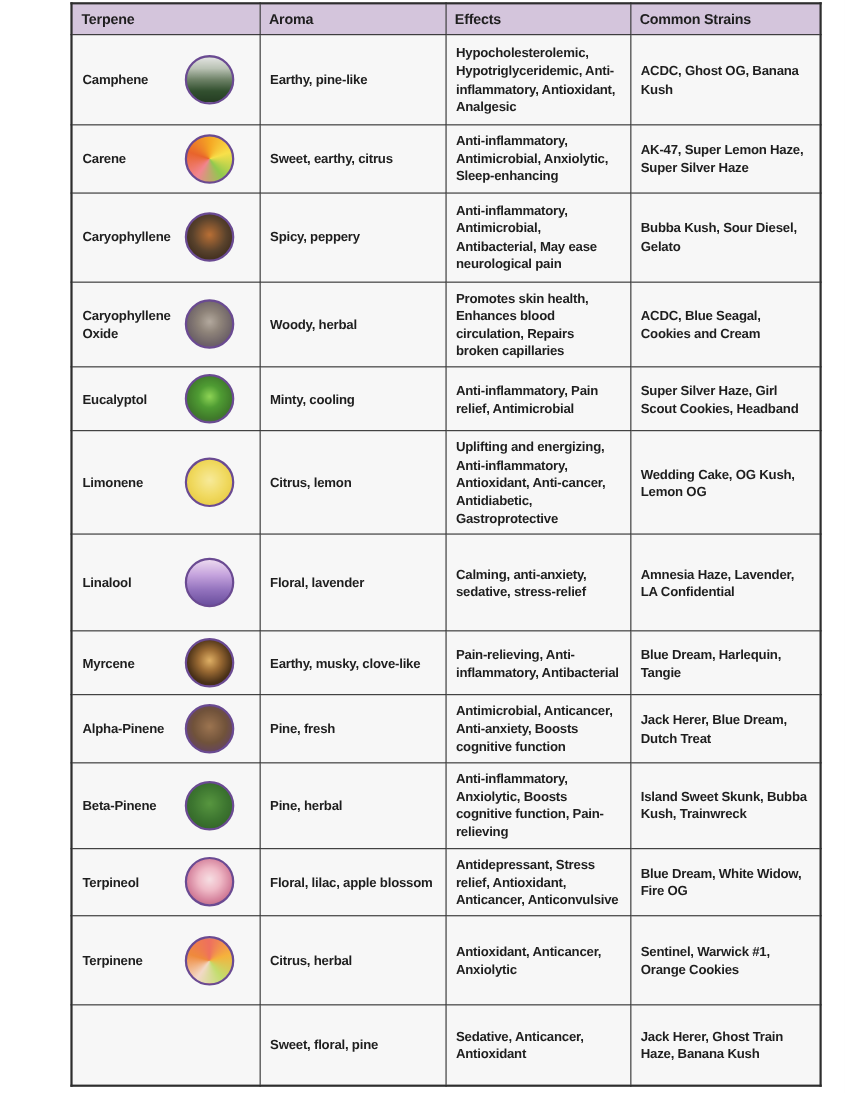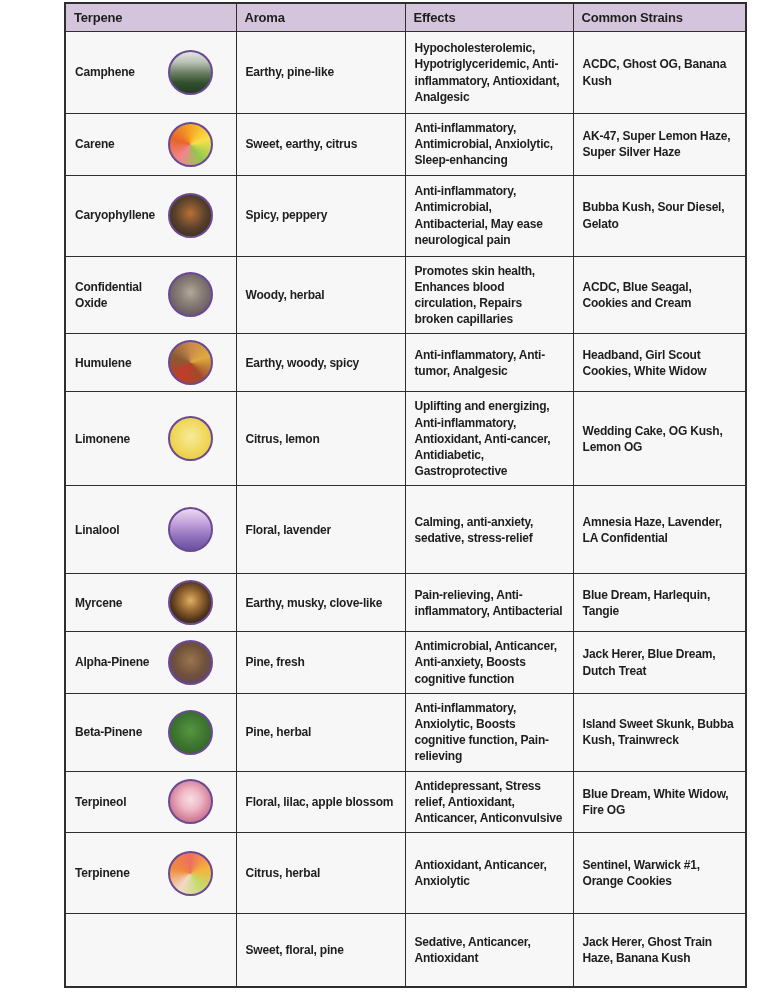--- a/index.html
+++ b/index.html
@@ -136,38 +136,38 @@
               <span class="terpene-icon" style="background: radial-gradient(circle at 50% 45%, rgb(185, 111, 53), rgb(89, 66, 44), rgb(42, 29, 18));"></span>
             </div>
           </td>
           <td>Spicy, peppery</td>
           <td>Anti-inflammatory, Antimicrobial, Antibacterial, May ease neurological pain</td>
           <td>Bubba Kush, Sour Diesel, Gelato</td>
         </tr>
         <tr>
           <td>
             <div class="terpene-cell">
-              <span class="terpene-name">Confidential Oxide</span>
+              <span class="terpene-name">Caryophyllene Oxide</span>
               <span class="terpene-icon" style="background: radial-gradient(circle at 50% 45%, rgb(179, 169, 158), rgb(142, 131, 121), rgb(111, 100, 104), rgb(88, 64, 111));"></span>
             </div>
           </td>
           <td>Woody, herbal</td>
           <td>Promotes skin health, Enhances blood circulation, Repairs broken capillaries</td>
           <td>ACDC, Blue Seagal, Cookies and Cream</td>
         </tr>
         <tr>
           <td>
             <div class="terpene-cell">
-              <span class="terpene-name">Humulene</span>
-              <span class="terpene-icon" style="background: conic-gradient(rgb(201, 138, 75), rgb(224, 169, 62), rgb(161, 74, 42), rgb(194, 59, 43), rgb(138, 90, 51), rgb(201, 138, 75));"></span>
-            </div>
-          </td>
-          <td>Earthy, woody, spicy</td>
-          <td>Anti-inflammatory, Anti-tumor, Analgesic</td>
-          <td>Headband, Girl Scout Cookies, White Widow</td>
+              <span class="terpene-name">Eucalyptol</span>
+              <span class="terpene-icon" style="background: radial-gradient(circle at 50% 45%, rgb(142, 212, 85), rgb(79, 156, 51), rgb(63, 122, 42), rgb(92, 59, 125));"></span>
+            </div>
+          </td>
+          <td>Minty, cooling</td>
+          <td>Anti-inflammatory, Pain relief, Antimicrobial</td>
+          <td>Super Silver Haze, Girl Scout Cookies, Headband</td>
         </tr>
         <tr>
           <td>
             <div class="terpene-cell">
               <span class="terpene-name">Limonene</span>
               <span class="terpene-icon" style="background: radial-gradient(circle at 50% 45%, rgb(247, 234, 154), rgb(240, 217, 95), rgb(227, 194, 51));"></span>
             </div>
           </td>
           <td>Citrus, lemon</td>
           <td>Uplifting and energizing, Anti-inflammatory, Antioxidant, Anti-cancer, Antidiabetic, Gastroprotective</td>

